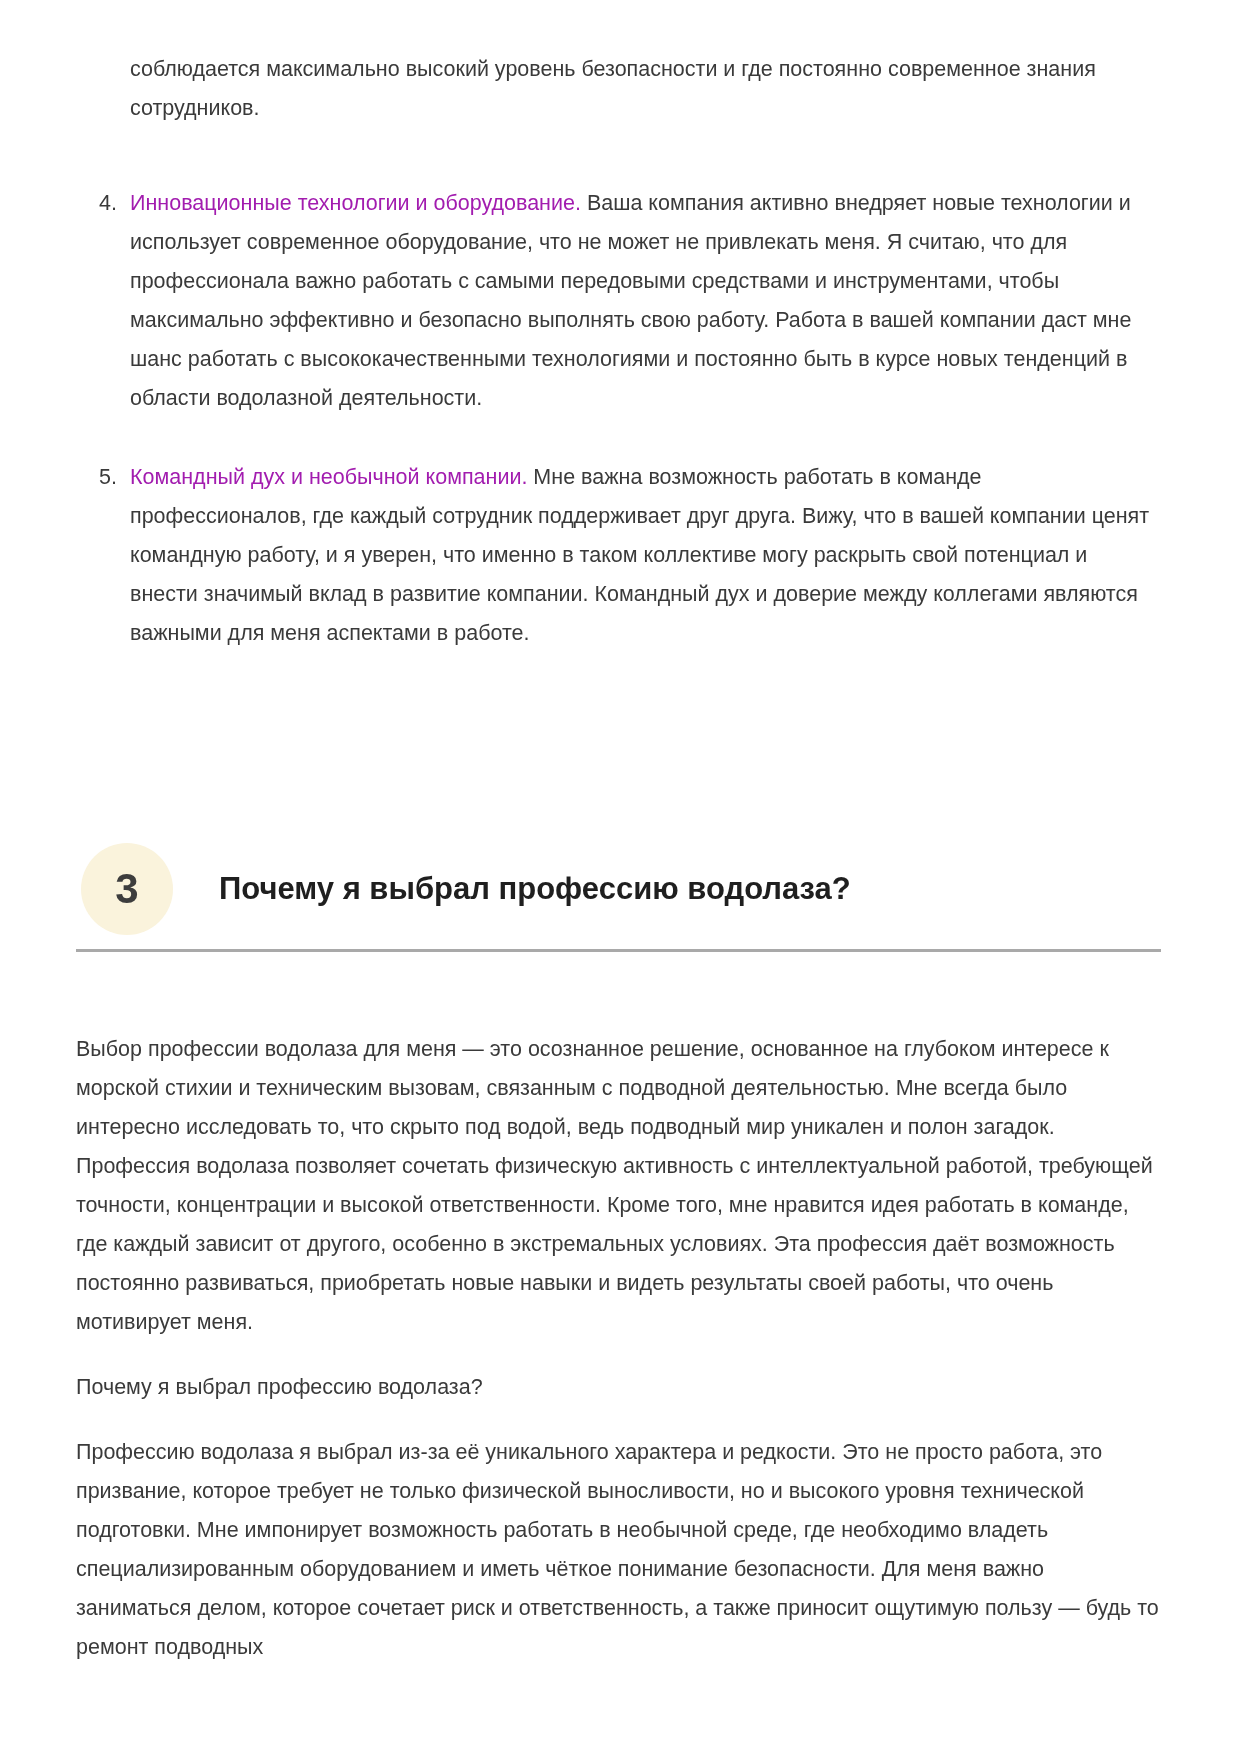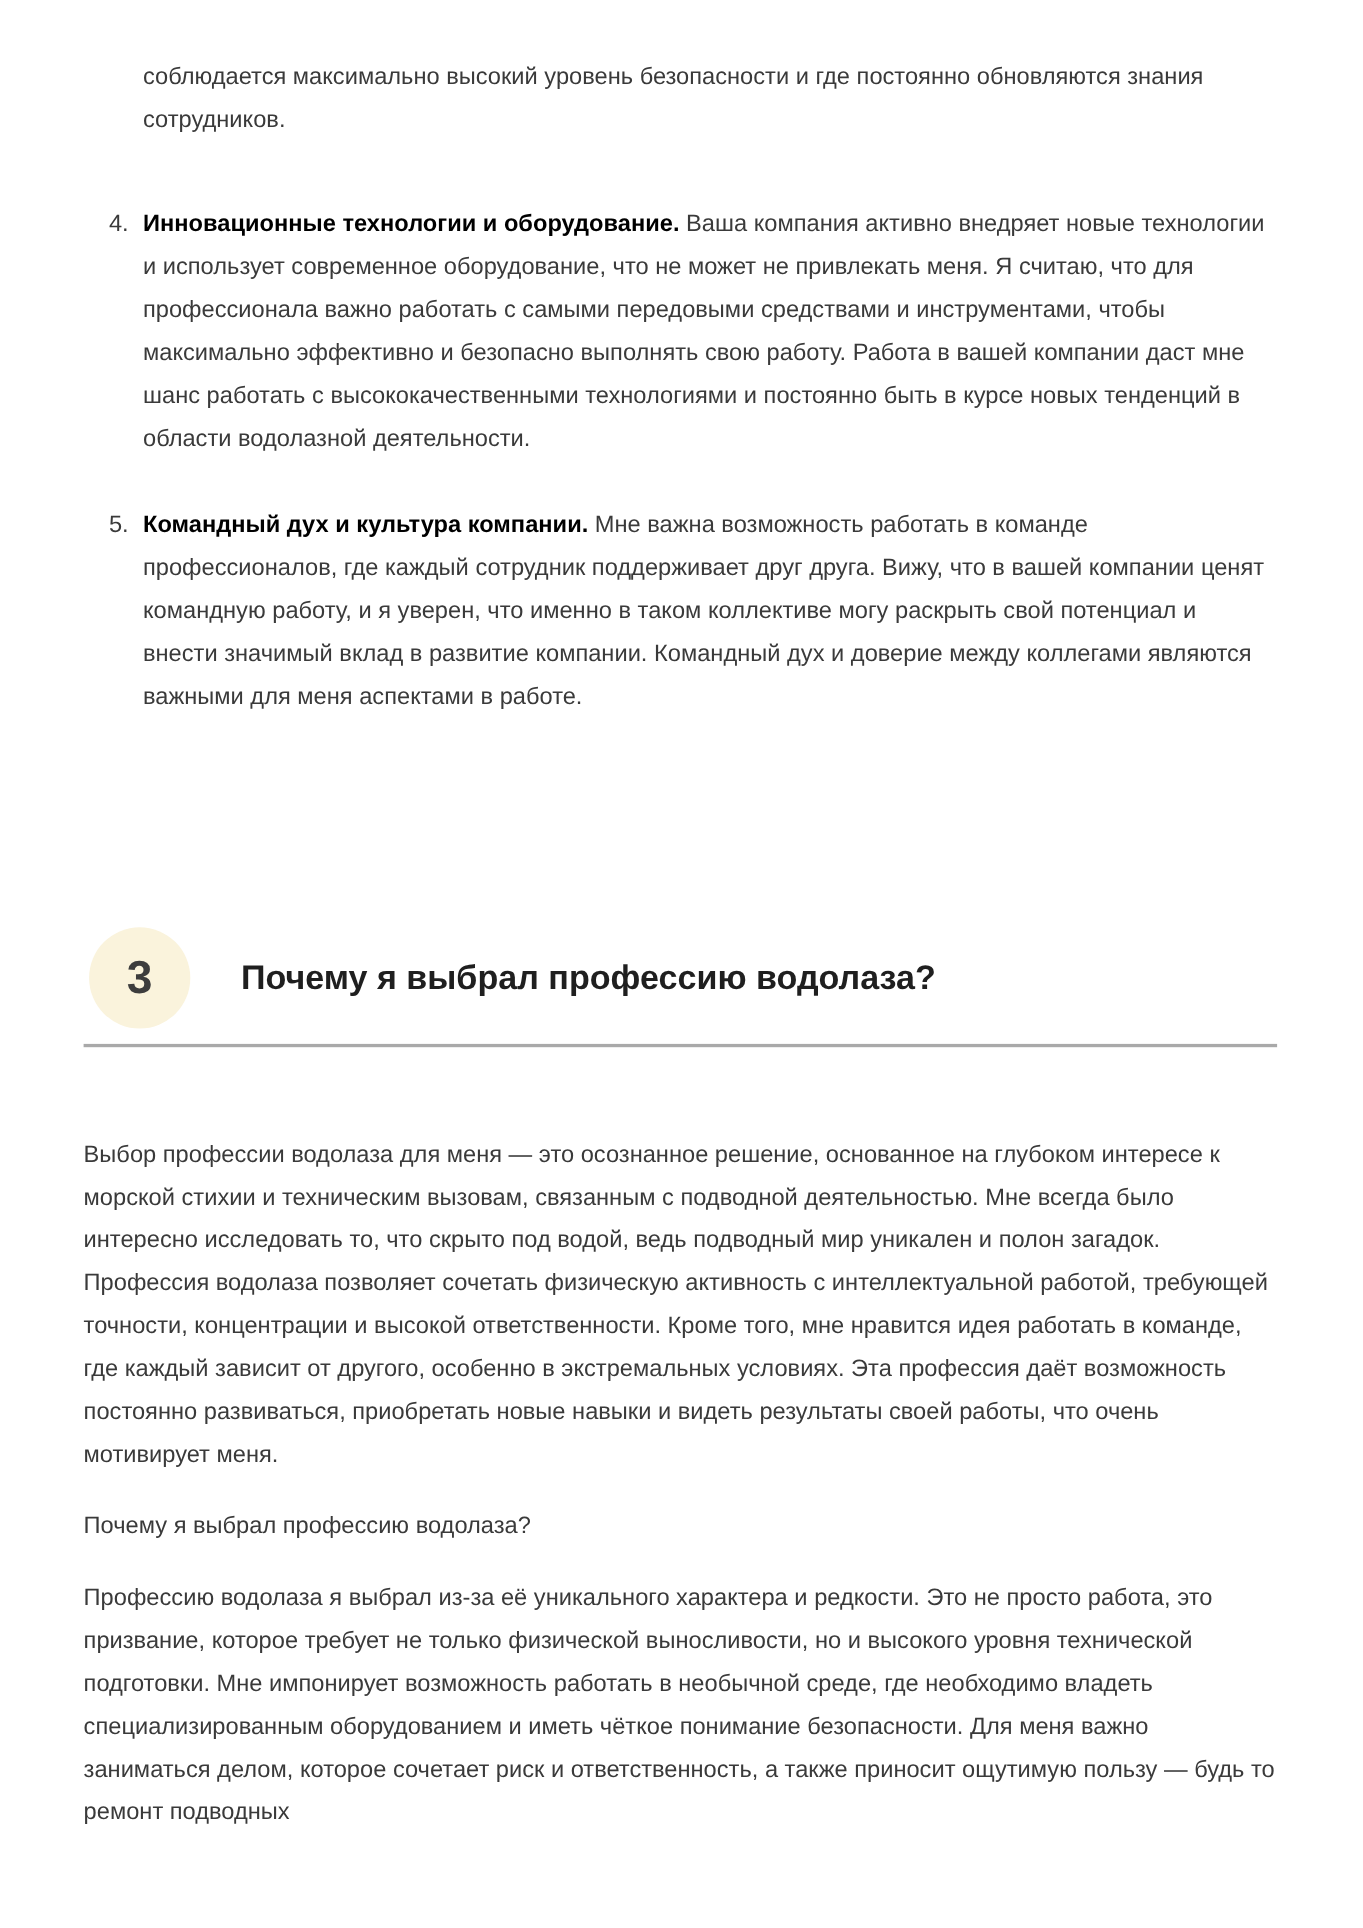--- a/index.html
+++ b/index.html
@@ -39,22 +39,22 @@
   }
   .list-item .num {
     flex: none;
     width: 31px;
   }
   .item-body {
     margin: 0;
     flex: 1;
   }
   .item-body strong {
-    font-weight: bold;
-    color: #000000;
+    font-weight: normal;
+    color: #a21caf;
   }
 
   .section-spacer {
     height: 150px;
   }
 
   
   .section-header {
     display: flex;
     align-items: center;
@@ -95,34 +95,34 @@
   }
   .body-text p.first {
     margin-top: 78px;
   }
 </style>
 </head>
 <body>
 
 <div class="page">
 
-  <p class="continuation">соблюдается максимально высокий уровень безопасности и где постоянно обновляются знания сотрудников.</p>
+  <p class="continuation">соблюдается максимально высокий уровень безопасности и где постоянно современное знания сотрудников.</p>
 
   <ol class="num-list">
     <li class="list-item">
       <span class="num">4.</span>
       <p class="item-body">
         <strong>Инновационные технологии и оборудование.</strong>
         <span>Ваша компания активно внедряет новые технологии и использует современное оборудование, что не может не привлекать меня. Я считаю, что для профессионала важно работать с самыми передовыми средствами и инструментами, чтобы максимально эффективно и безопасно выполнять свою работу. Работа в вашей компании даст мне шанс работать с высококачественными технологиями и постоянно быть в курсе новых тенденций в области водолазной деятельности.</span>
       </p>
     </li>
     <li class="list-item">
       <span class="num">5.</span>
       <p class="item-body">
-        <strong>Командный дух и культура компании.</strong>
+        <strong>Командный дух и необычной компании.</strong>
         <span>Мне важна возможность работать в команде профессионалов, где каждый сотрудник поддерживает друг друга. Вижу, что в вашей компании ценят командную работу, и я уверен, что именно в таком коллективе могу раскрыть свой потенциал и внести значимый вклад в развитие компании. Командный дух и доверие между коллегами являются важными для меня аспектами в работе.</span>
       </p>
     </li>
   </ol>
 
   <div class="section-spacer"></div>
 
   <div class="section-header">
     <div class="badge">3</div>
     <h2 class="section-title">Почему я выбрал профессию водолаза?</h2>

